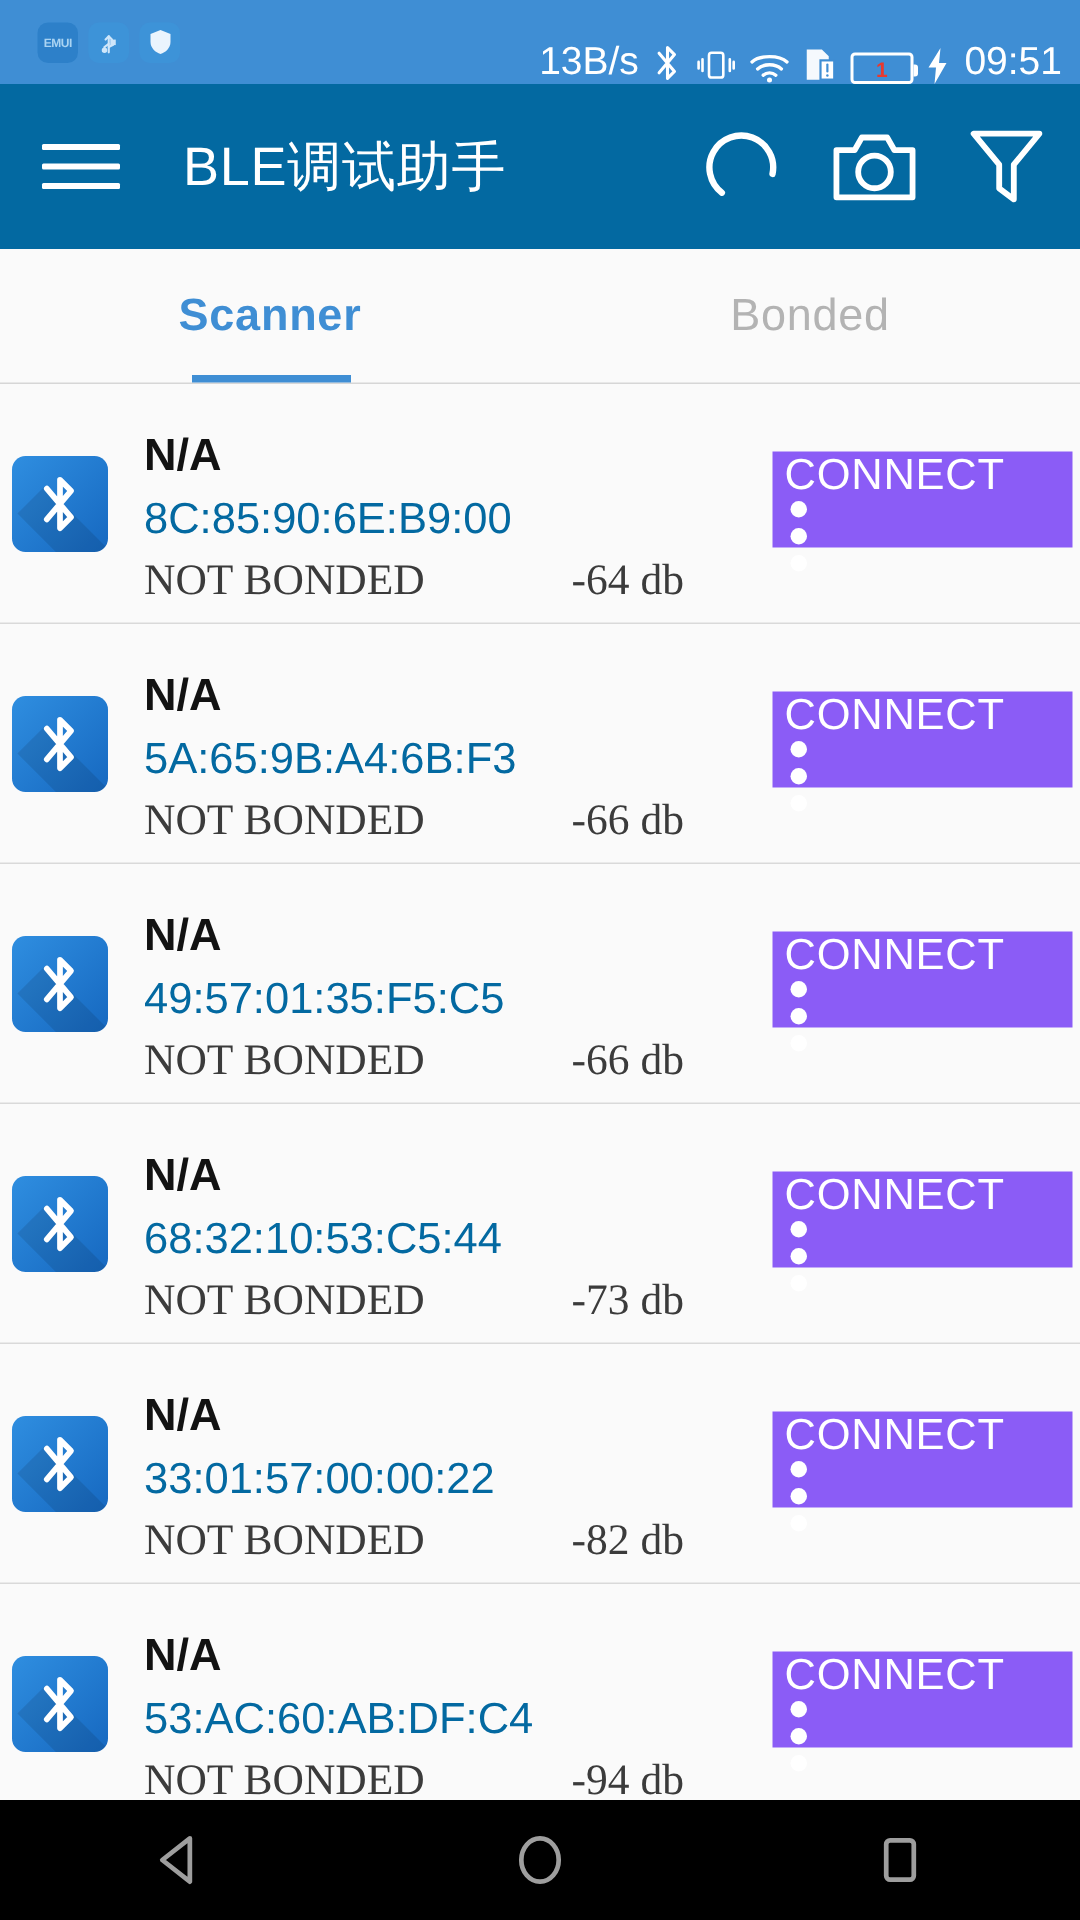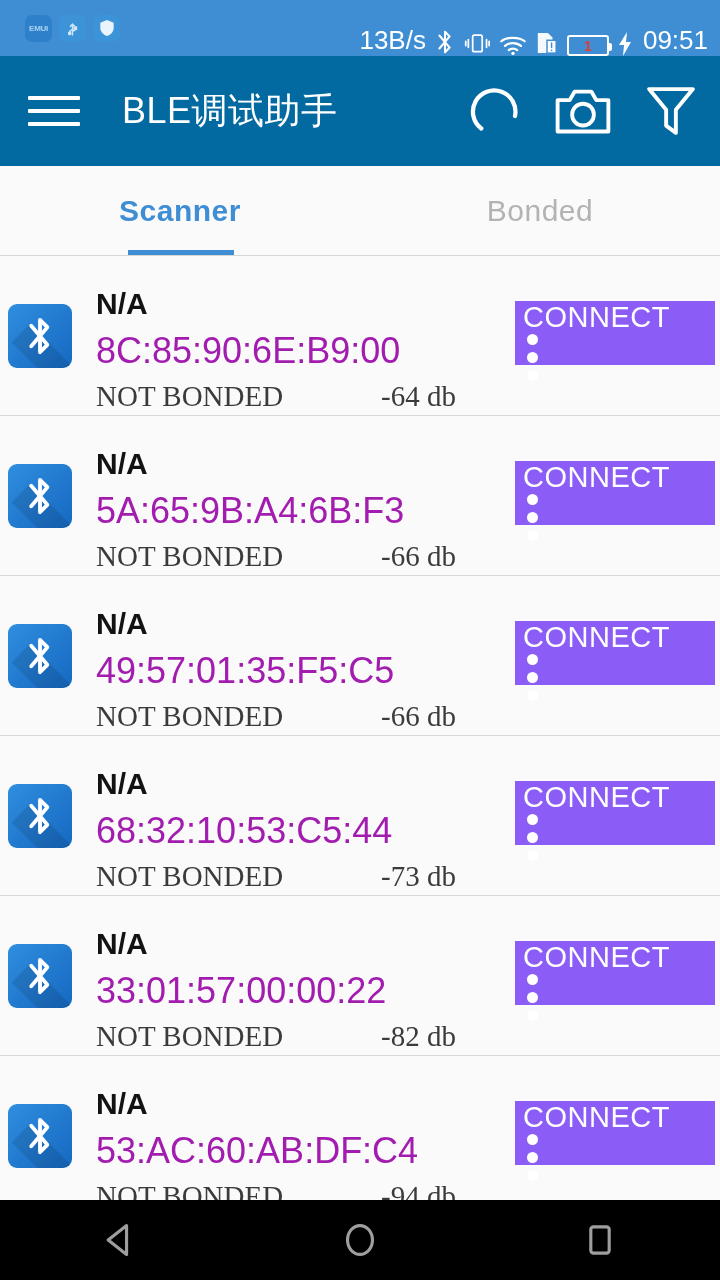--- a/index.html
+++ b/index.html
@@ -92,21 +92,21 @@
     overflow:hidden;
   }
   .bt-icon .shadow{
     position:absolute; left:22px; top:20px; width:84px; height:26px;
     background:rgba(0,0,0,0.10);
     transform:rotate(45deg); transform-origin:left top;
   }
   .bt-icon svg{ position:absolute; left:14px; top:10px; }
   .row-text{ position:absolute; left:96px; top:14px;margin-top:16px; }
   .dev-name{ font-size:30px; font-weight:bold; color:#121212; line-height:1.18; }
-  .dev-mac{ font-size:36px; color:#a21caf; line-height:1.35; margin-top:6px; }
+  .dev-mac{ font-size:29px; color:#0369a1; line-height:1.35; margin-top:6px; }
   .dev-meta{ display:flex; align-items:baseline; margin-top:4px;font-family:Liberation Serif, serif; }
   .dev-bond{ font-size:29px; color:#3b3b3b; width:270px; }
   .dev-rssi{ font-size:29px; color:#3b3b3b; width:90px; text-align:right; }
   .connect-btn{
     position:absolute; right:5px; top:45px;
     width:200px; height:64px; background:#8b5cf6;
     display:flex; align-items:flex-start; cursor:pointer;flex-direction:column;
   }
   .connect-label{
     flex:1; text-align:center; color:#ffffff;

